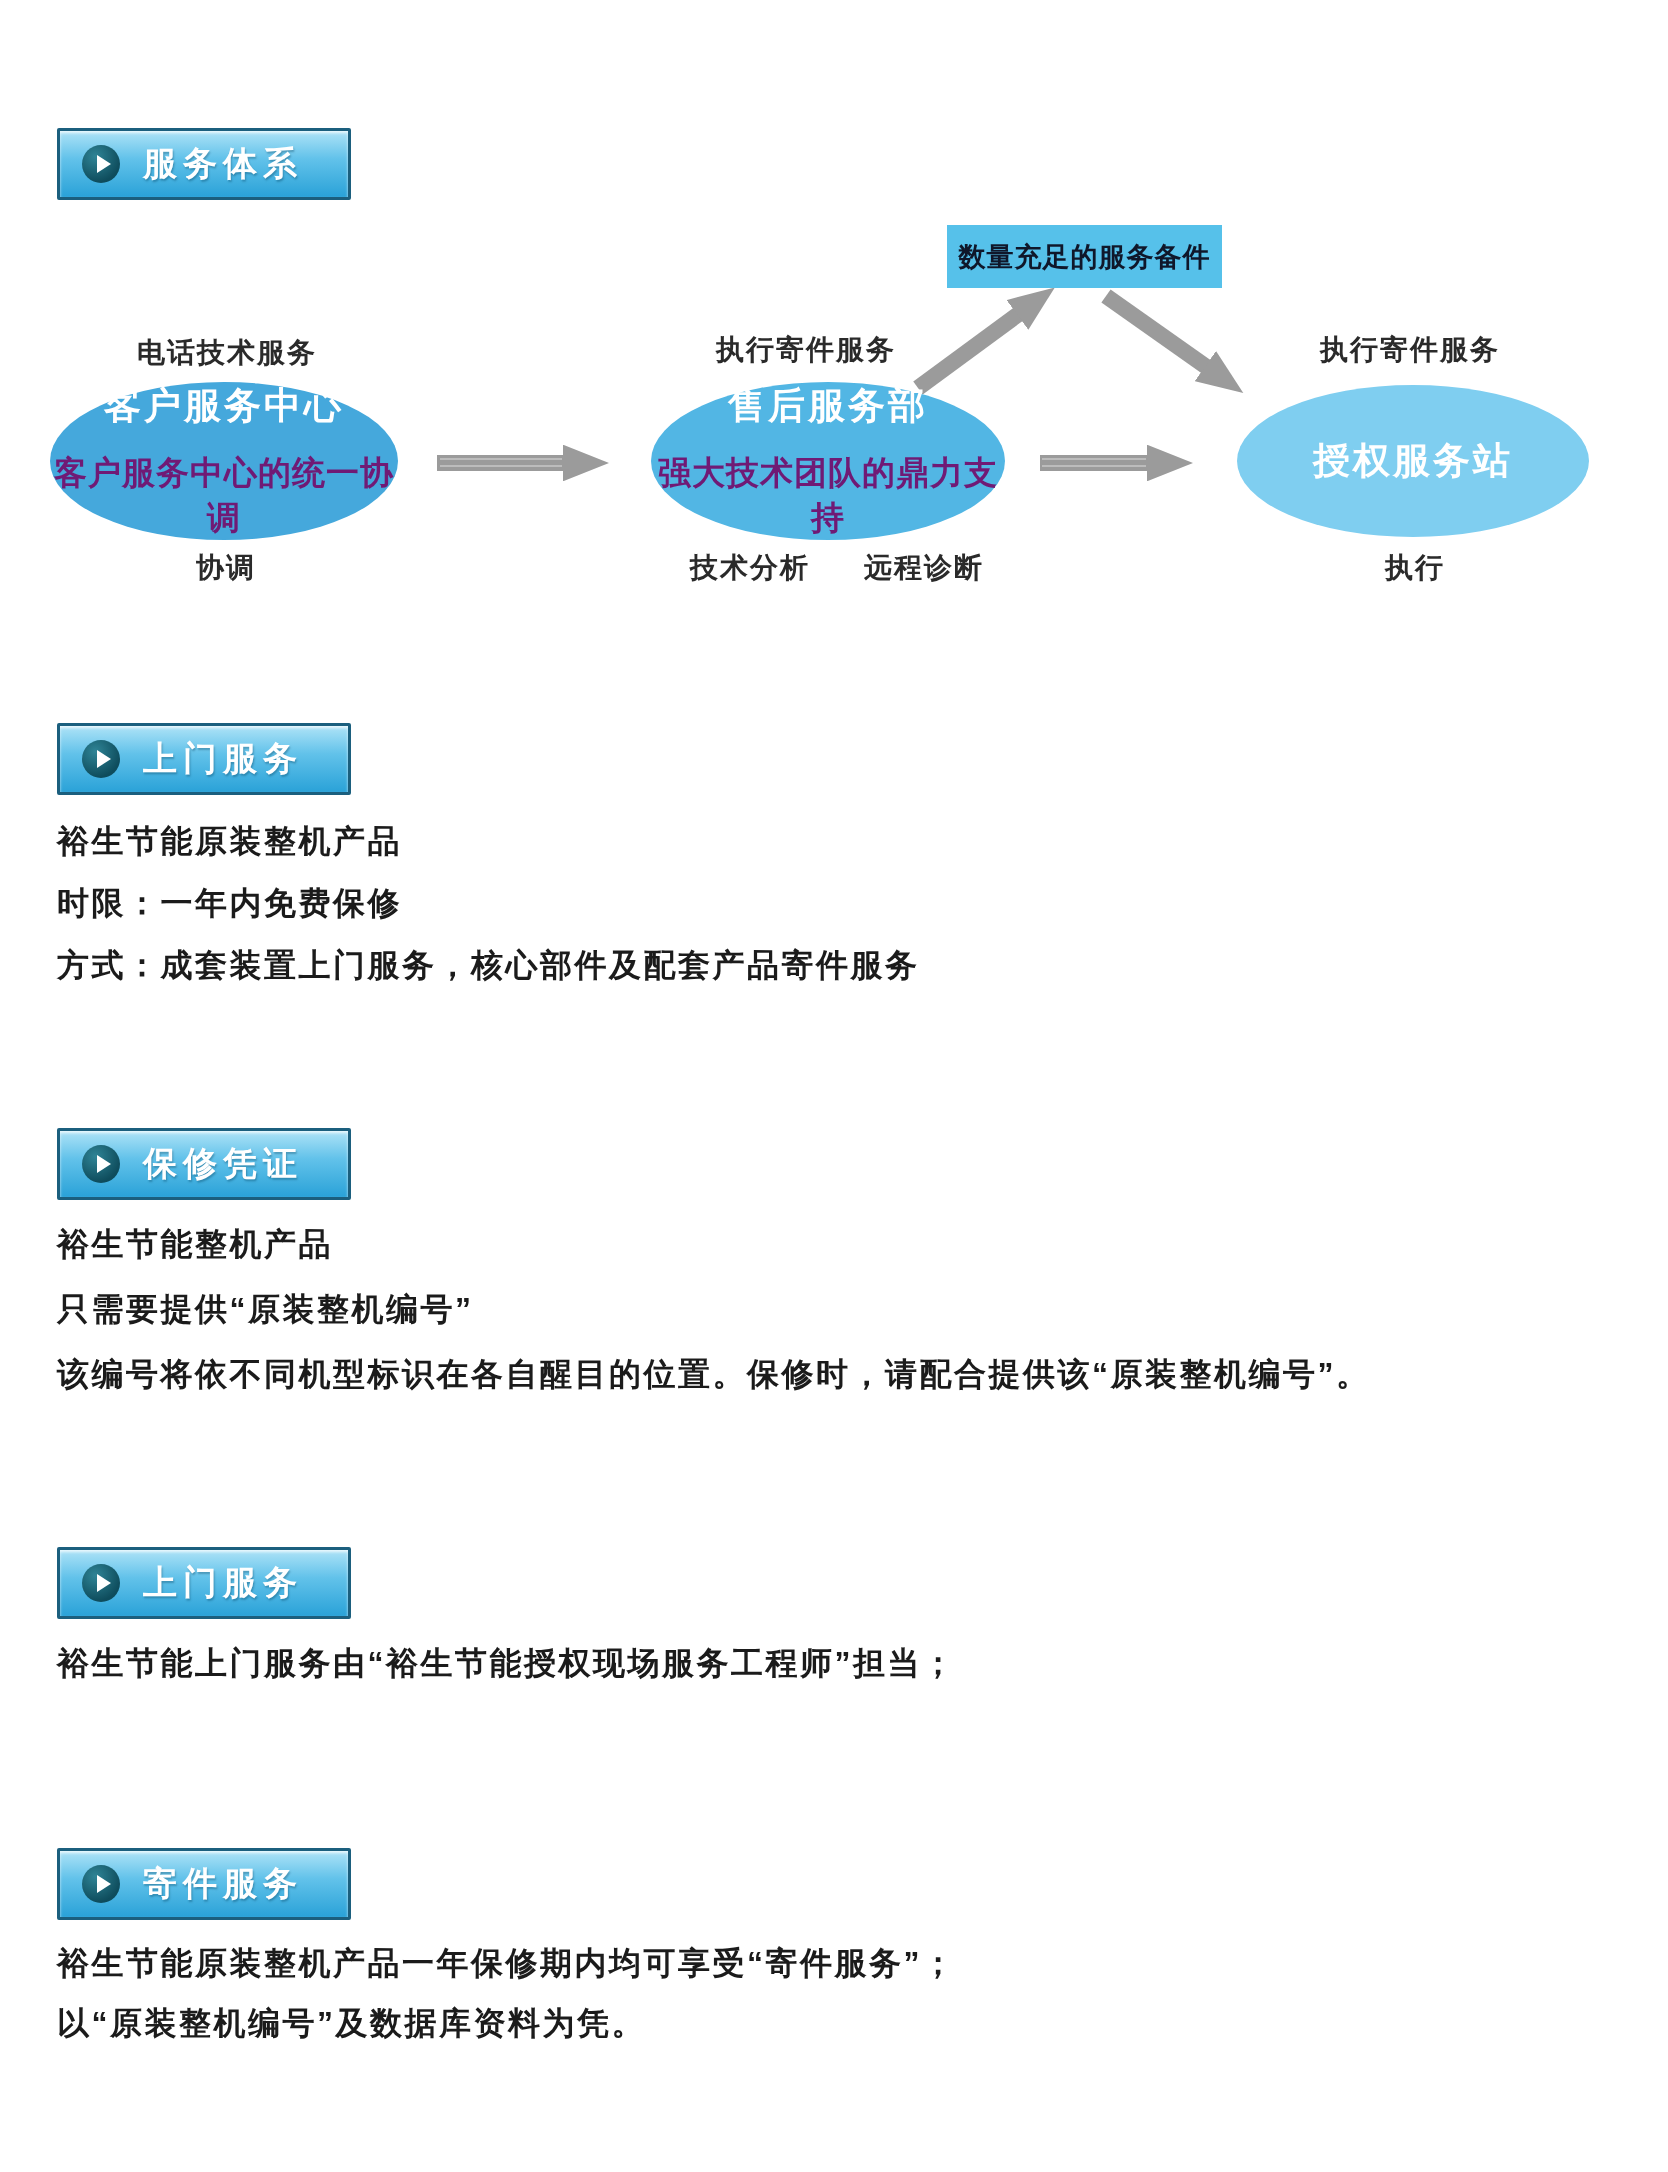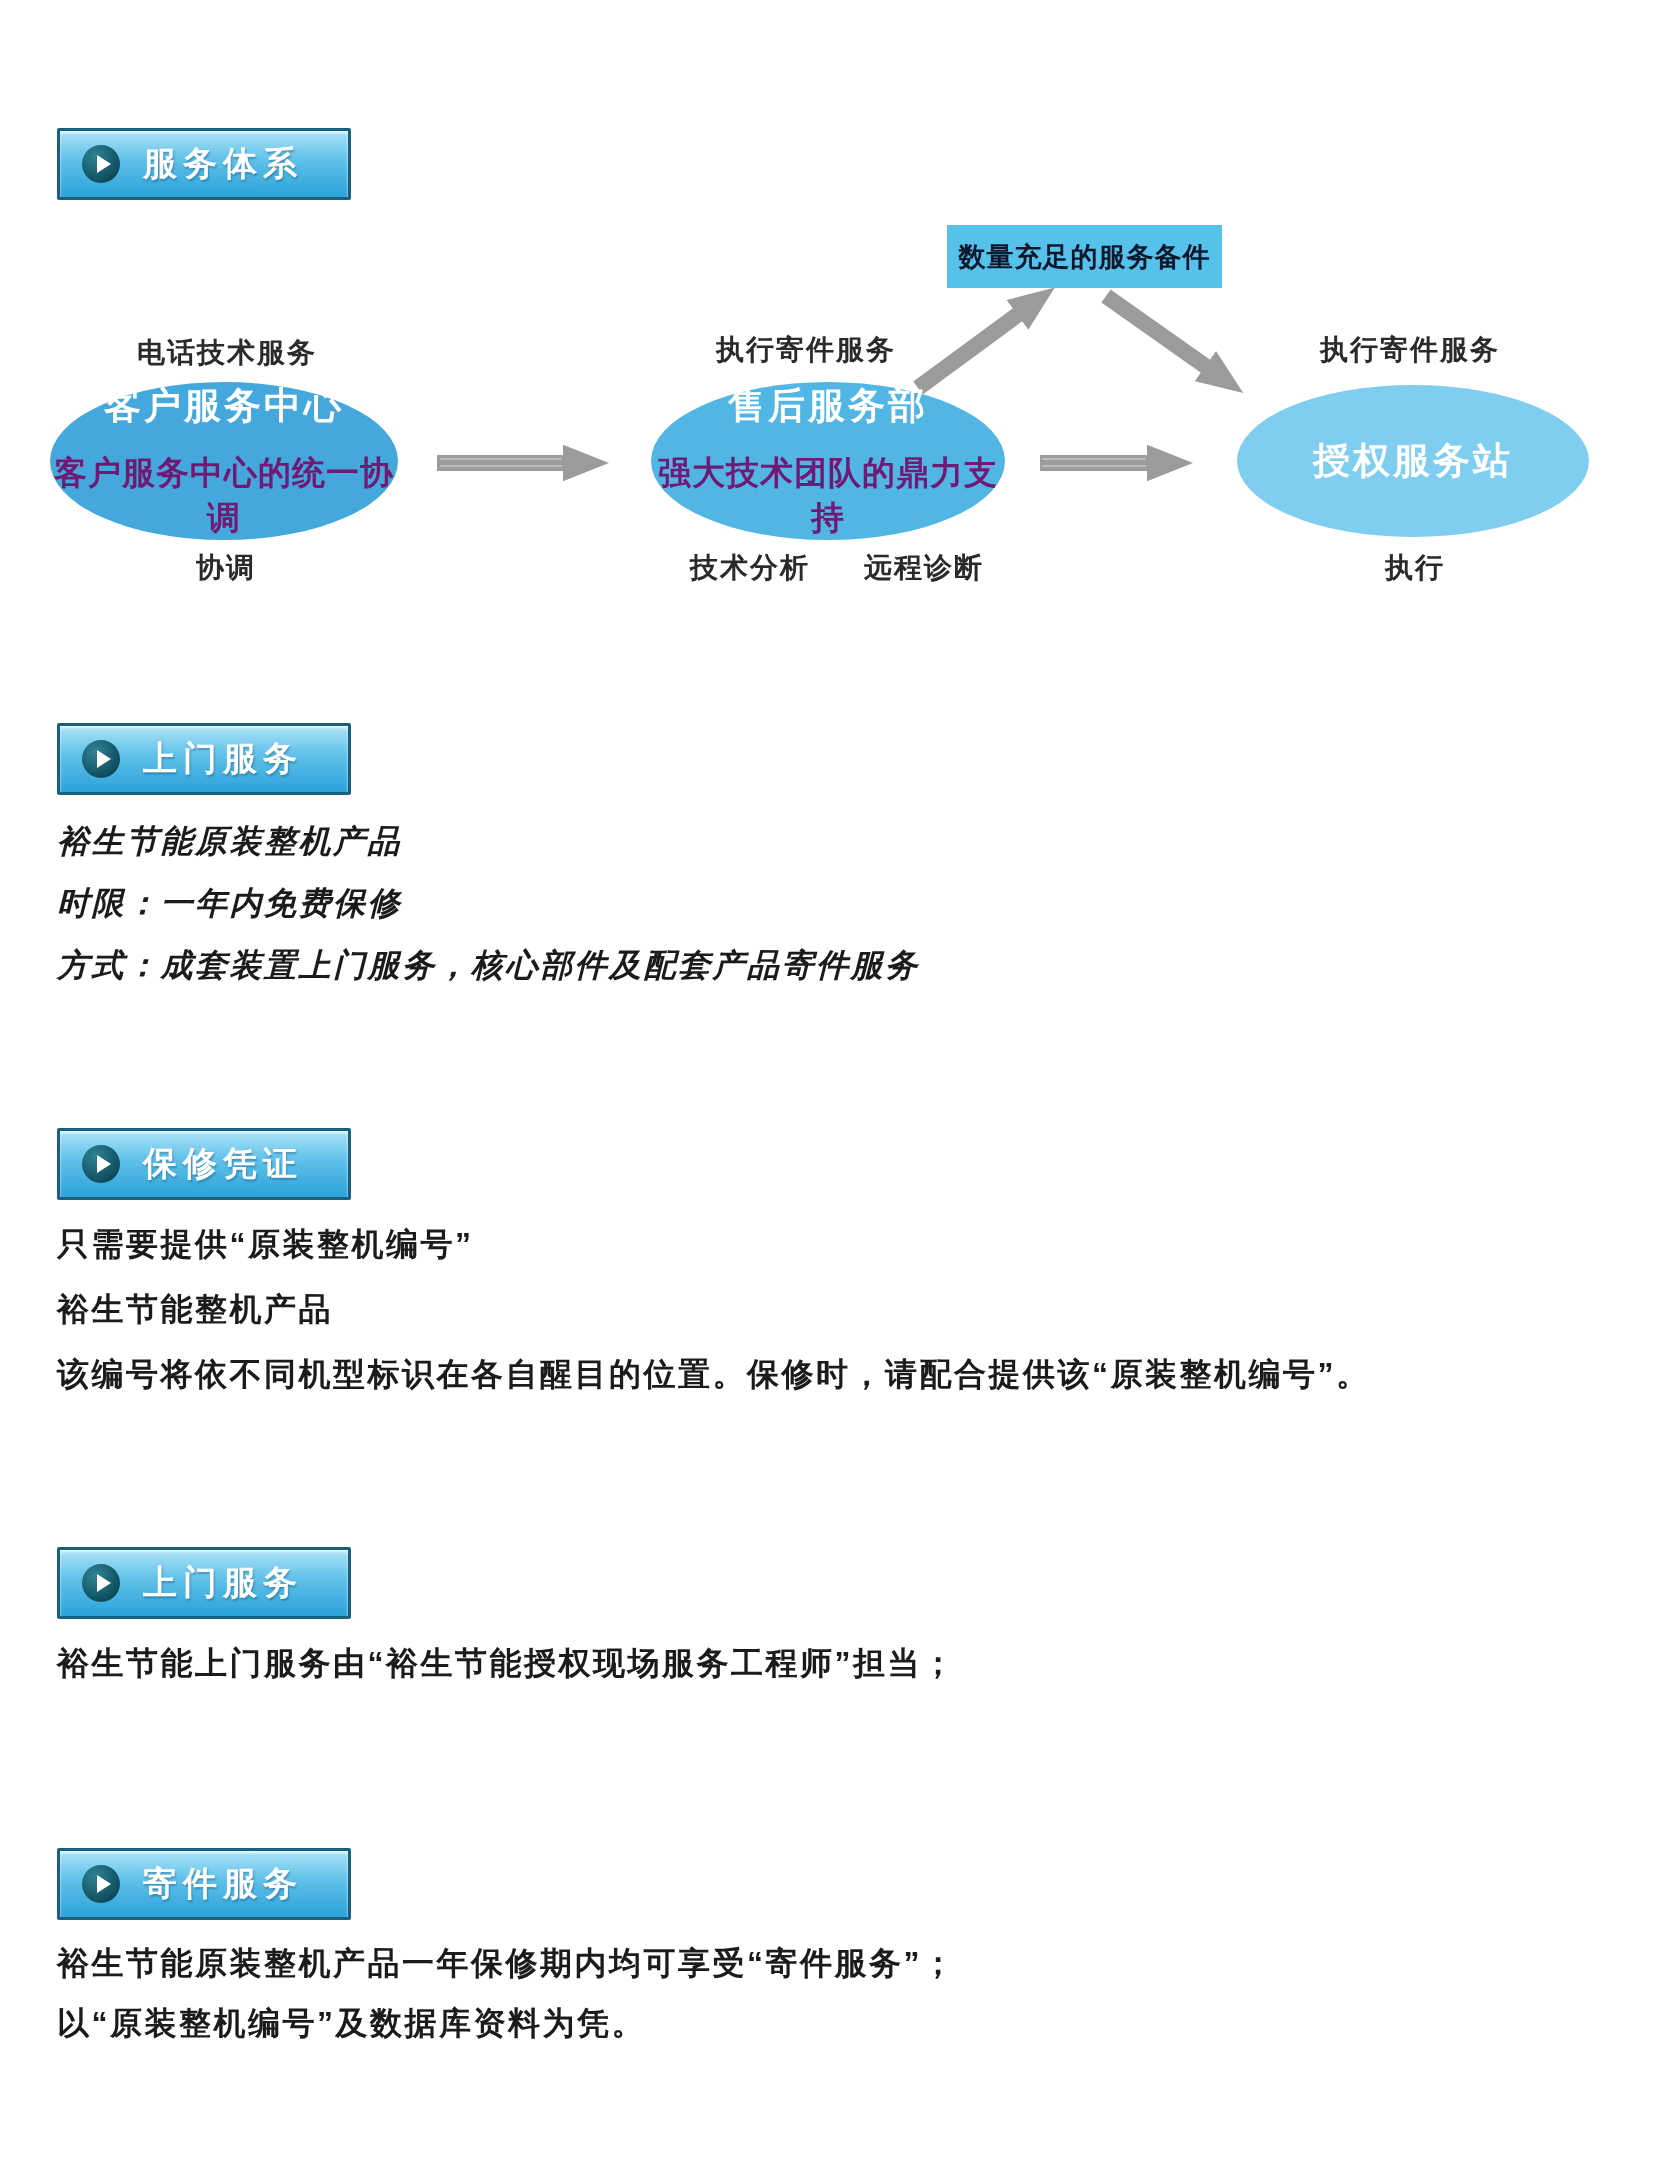--- a/index.html
+++ b/index.html
@@ -39,21 +39,21 @@
   .node .t{color:#ffffff;font-size:37px;font-weight:bold;letter-spacing:3px;}
   .node .s{color:#701a75;font-size:33px;font-weight:bold;letter-spacing:1px;}
   .spare-box{
     position:absolute;left:947px;top:225px;width:275px;height:63px;background:#56c1ea;
     display:flex;align-items:center;justify-content:center;
     font-size:27px;font-weight:bold;color:#0f172a;letter-spacing:1px;
   }
   
   .textblock{position:absolute;left:57px;font-size:32px;font-weight:bold;
     color:#1b1b1b;letter-spacing:2.5px;}
-  .lh62 div{line-height:62px;font-style:italic;}
+  .lh62 div{line-height:62px;}
   .lh65 div{line-height:65px;}
   .lh60 div{line-height:60px;}
   .lh40 div{line-height:40px;}
 </style>
 </head>
 <body>
 
 <div class="page">
 
   <div class="badge" style="top:128px">
@@ -121,22 +121,22 @@
     <div>方式：成套装置上门服务，核心部件及配套产品寄件服务</div>
   </div>
 
   <div class="badge" style="top:1128px">
     <span class="play">
         <span class="tri"></span>
       </span>
     <span class="label">保修凭证</span>
   </div>
   <div class="textblock lh65" style="top:1212px">
+    <div>裕生节能整机产品</div>
     <div>只需要提供“原装整机编号”</div>
-    <div>裕生节能整机产品</div>
     <div>该编号将依不同机型标识在各自醒目的位置。保修时，请配合提供该“原装整机编号”。</div>
   </div>
 
   <div class="badge" style="top:1547px">
     <span class="play">
         <span class="tri"></span>
       </span>
     <span class="label">上门服务</span>
   </div>
   <div class="textblock lh40" style="top:1643px">

